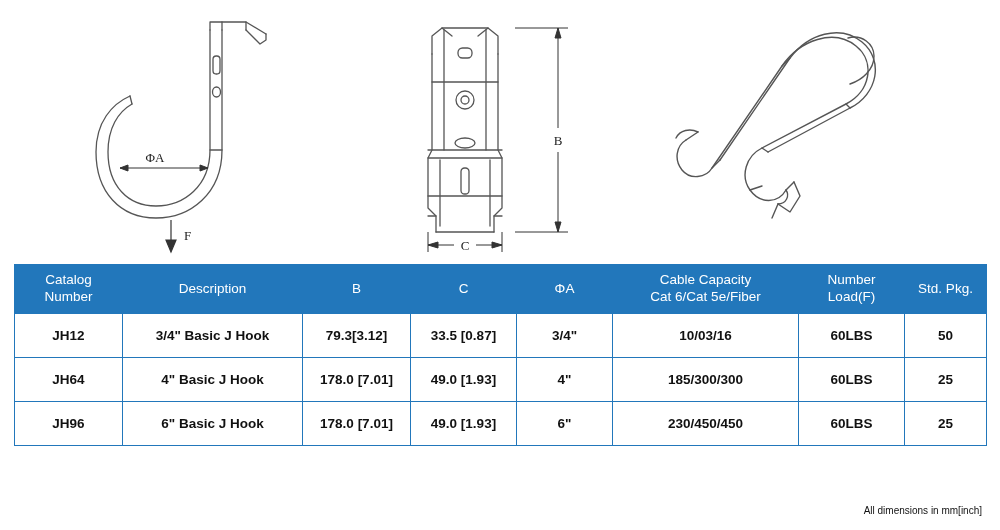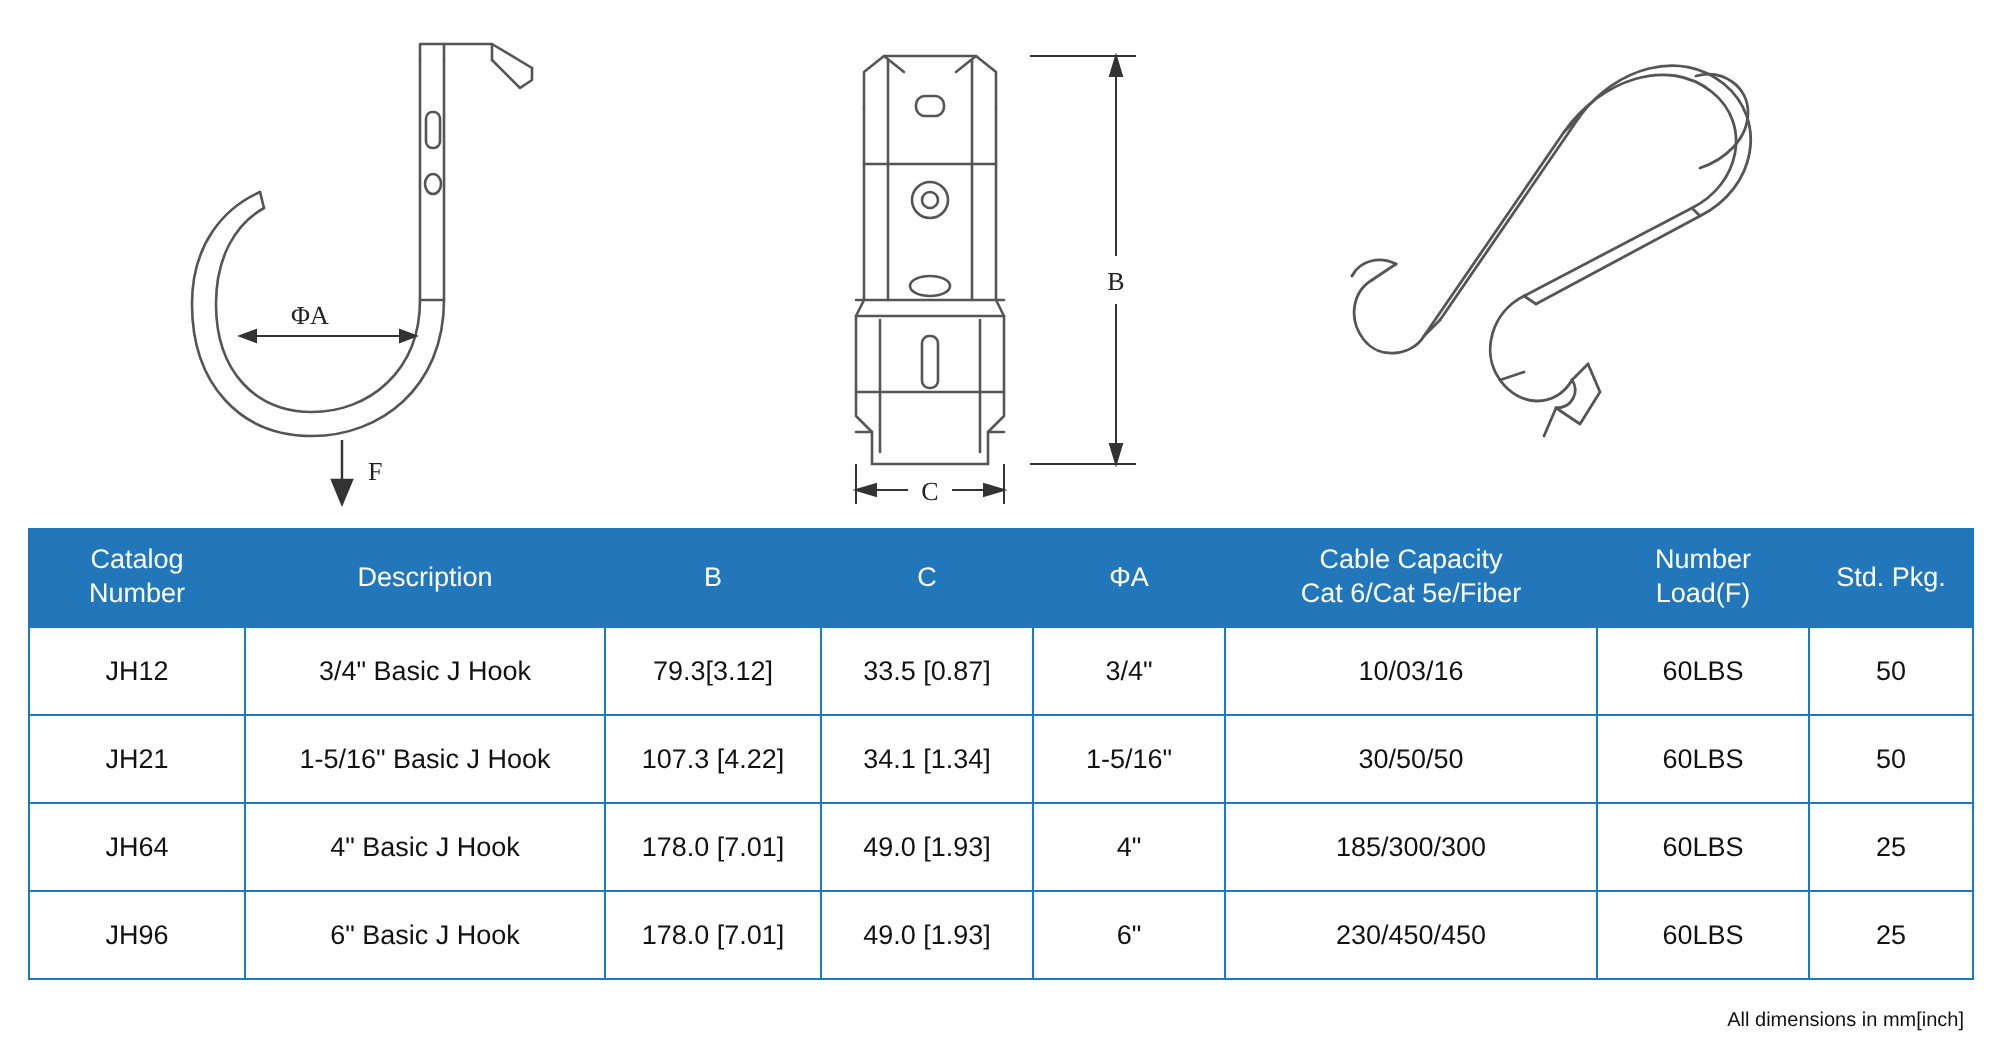--- a/index.html
+++ b/index.html
@@ -60,20 +60,21 @@
     border: 1px solid #2277bb;
   }
   table.spec td {
     border: 1px solid #2277bb;
     text-align: center;
     font-size: 13.5px;
     height: 39px;
     padding: 2px 4px;
     color: #111111;
     background: #ffffff;
+    font-weight: bold;
   }
   .col-catalog { width: 108px; }
   .col-desc    { width: 180px; }
   .col-b       { width: 108px; }
   .col-c       { width: 106px; }
   .col-phia    { width: 96px; }
   .col-cable   { width: 186px; }
   .col-static  { width: 106px; }
   .col-pkg     { width: 82px; }
 
@@ -279,30 +280,20 @@
           <td>JH12</td>
           <td>3/4" Basic J Hook</td>
           <td>79.3[3.12]</td>
           <td>33.5 [0.87]</td>
           <td>3/4"</td>
           <td>10/03/16</td>
           <td>60LBS</td>
           <td>50</td>
         </tr>
         <tr>
-          <td>JH21</td>
-          <td>1-5/16" Basic J Hook</td>
-          <td>107.3 [4.22]</td>
-          <td>34.1 [1.34]</td>
-          <td>1-5/16"</td>
-          <td>30/50/50</td>
-          <td>60LBS</td>
-          <td>50</td>
-        </tr>
-        <tr>
           <td>JH64</td>
           <td>4" Basic J Hook</td>
           <td>178.0 [7.01]</td>
           <td>49.0 [1.93]</td>
           <td>4"</td>
           <td>185/300/300</td>
           <td>60LBS</td>
           <td>25</td>
         </tr>
         <tr>

